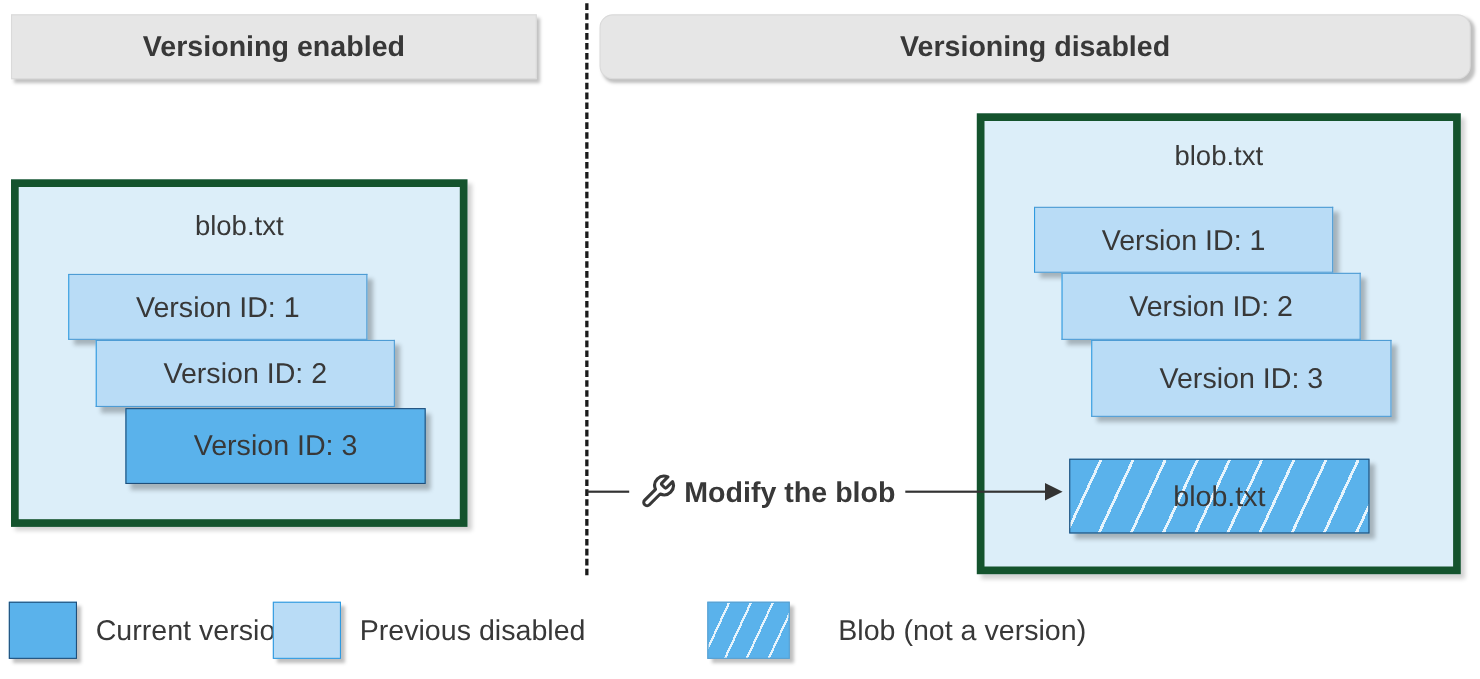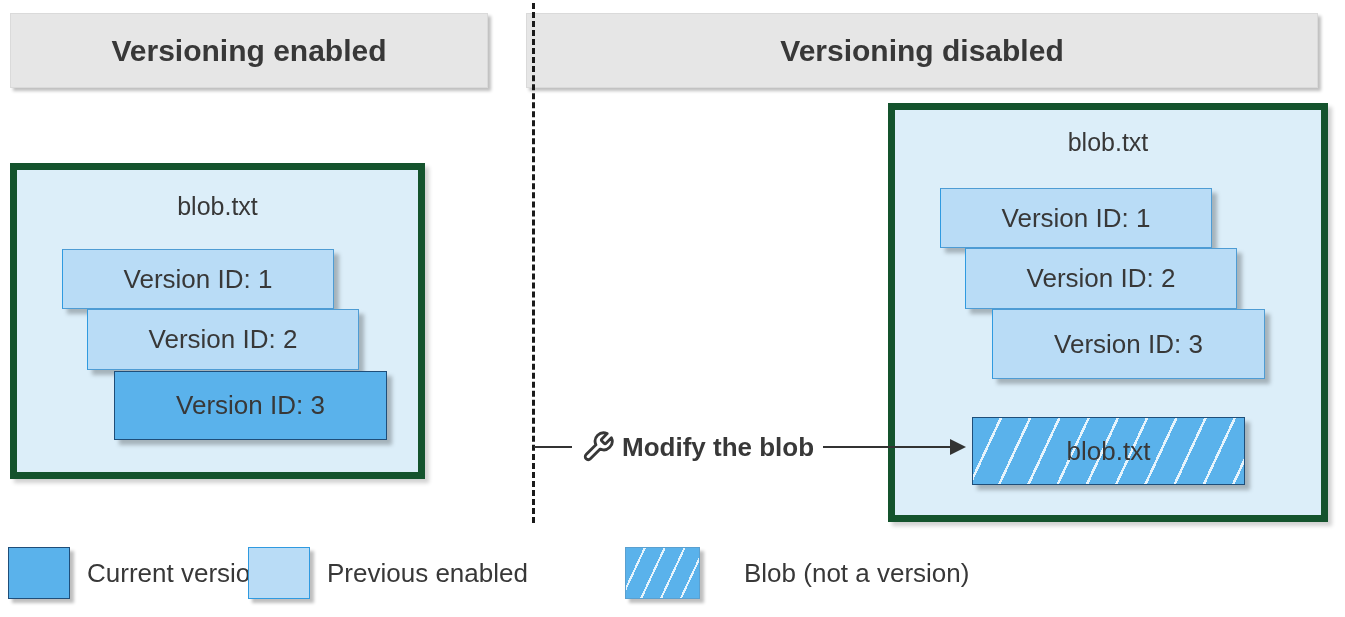--- a/index.html
+++ b/index.html
@@ -10,33 +10,33 @@
     height: 617px;
     background: #ffffff;
     overflow: hidden;
     color: #383838;
   }
 
   
   .header {
     position: absolute;
     top: 13px;
-    height: 75px;
+    height: 59px;
     background: #e6e6e6;
     border: 1px solid #dadada;
     box-shadow: 3px 3px 3px rgba(0,0,0,0.25);
     display: flex;
     align-items: center;
     justify-content: center;
-    font-size: 30px;
+    font-size: 26px;
     font-weight: bold;
     color: #383838;
   }
   .header.left  { left: 10px;  width: 478px; }
-  .header.right { left: 526px; width: 792px; }
+  .header.right { left: 545px; width: 792px; border-radius: 12px; }
 
   
   .divider {
     position: absolute;
     left: 532px;
     top: 3px;
     height: 520px;
     width: 0;
     border-left: 3px dashed #1a1a1a;
   }
@@ -149,21 +149,21 @@
   .legend-item {
     position: absolute;
     top: 0;
     height: 54px;
     display: flex;
     align-items: center;
     gap: 17px;
   }
   .legend-item.i1 { left: 8px; }
   .legend-item.i2 { left: 248px; }
-  .legend-item.i3 { left: 625px; gap: 44px; }
+  .legend-item.i3 { left: 643px; gap: 44px; }
   .swatch {
     width: 62px;
     height: 52px;
     box-shadow: 4px 4px 3px rgba(0,0,0,0.25);
   }
   .swatch.current  { background: #5ab2eb; border: 1px solid #1f4e79; }
   .swatch.previous { background: #b9dcf6; border: 1px solid #2f9ae0; }
   .swatch.hatched  {
     width: 75px;
     background-color: #5ab2eb;
@@ -212,21 +212,21 @@
     <div class="arrow-line"></div>
   </div>
 
   <div class="legend">
     <div class="legend-item i1">
       <div class="swatch current"></div>
       <div class="legend-label">Current version</div>
     </div>
     <div class="legend-item i2">
       <div class="swatch previous"></div>
-      <div class="legend-label">Previous enabled</div>
+      <div class="legend-label">Previous disabled</div>
     </div>
     <div class="legend-item i3">
       <div class="swatch hatched"></div>
       <div class="legend-label">Blob (not a version)</div>
     </div>
   </div>
 
 </div>
 
 </body></html>

